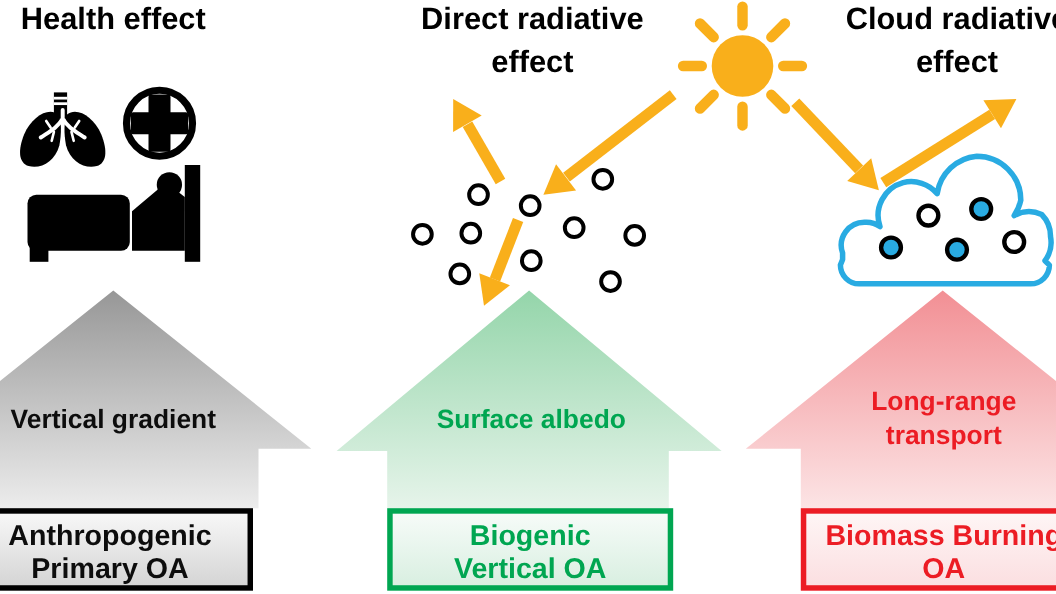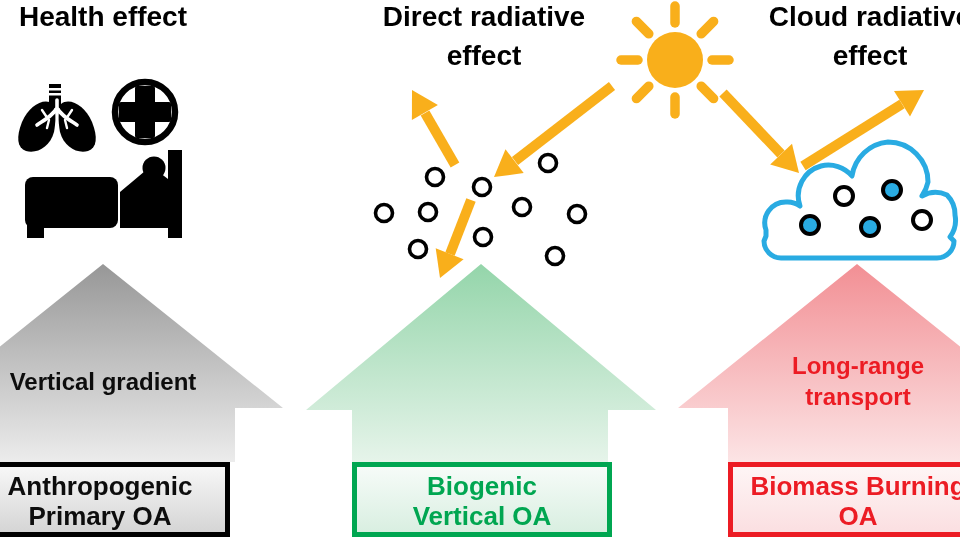--- a/index.html
+++ b/index.html
@@ -152,20 +152,23 @@
     <span>effect</span>
   </div>
   <div class="txt title title-cloud">
     <span>Cloud radiative</span>
     <span>effect</span>
   </div>
 
   <div class="txt arrow-label label-vertical">
     <span>Vertical gradient</span>
   </div>
+  <div class="txt arrow-label label-albedo">
+    <span>Surface albedo</span>
+  </div>
   <div class="txt arrow-label label-transport">
     <span>Long-range</span>
     <span>transport</span>
   </div>
 
   <div class="oa-box box-anthro">
     <span style="display:block">Anthropogenic</span>
     <span style="display:block">Primary OA</span>
   </div>
   <div class="oa-box box-biogenic">

